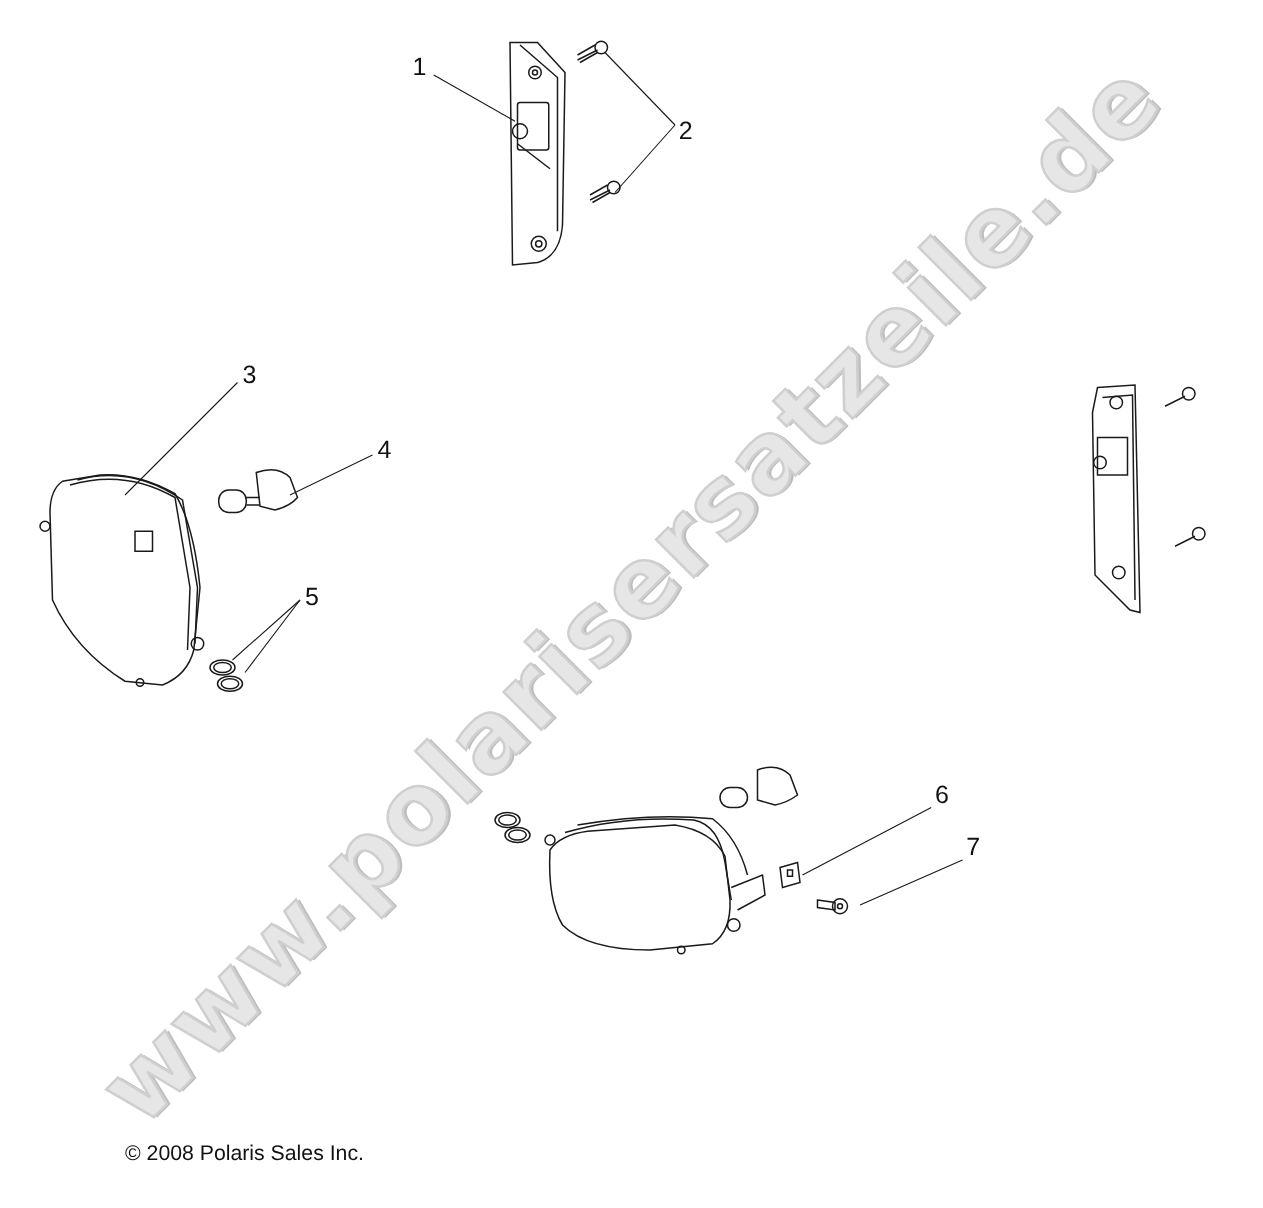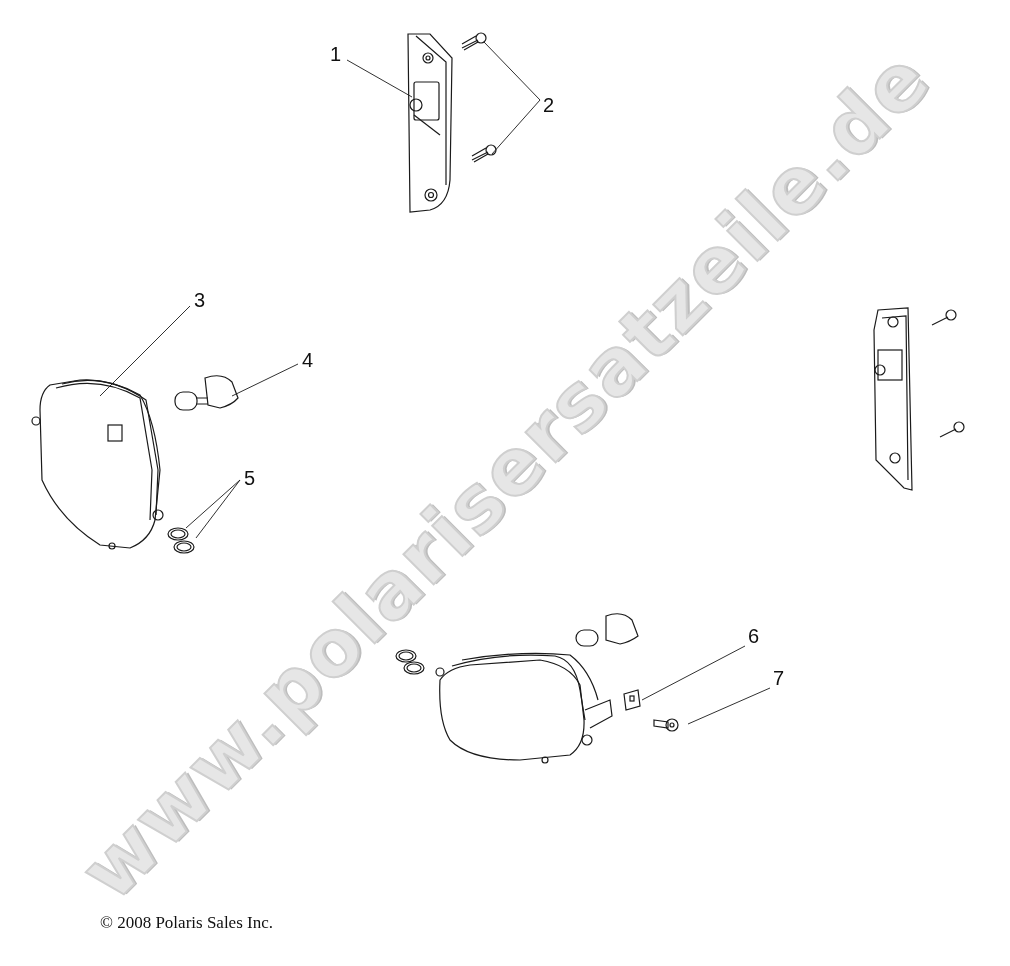--- a/index.html
+++ b/index.html
@@ -1,19 +1,19 @@
 <!DOCTYPE html>
 <html><head>
 <meta charset="utf-8">
 <style>
   html, body { margin:0; padding:0; background:#ffffff; }
   body { width:1010px; height:966px; position:relative; overflow:hidden; font-family:"Liberation Sans", sans-serif; }
   #diagram { position:absolute; left:0; top:0; width:1010px; height:966px; }
   .callout { position:absolute; font-size:20px; color:#111; font-family:"Liberation Sans", sans-serif; line-height:1; }
-  .copyright { position:absolute; left:100px; top:913px; font-size:17px; color:#111; font-family:Liberation Serif, serif; }
+  .copyright { position:absolute; left:100px; top:913px; font-size:17px; color:#111; font-family:Liberation Sans, sans-serif; }
   .watermark {
     position:absolute; left:505px; top:475px;
     transform:translate(-50%,-50%) rotate(-45deg);
     font-family:"DejaVu Sans", sans-serif; font-weight:bold; font-size:78px;
     color:#e6e6e6; -webkit-text-stroke:2px #cfcfcf; white-space:nowrap; letter-spacing:2px;
     text-shadow: 2px 2px 0 #bdbdbd;
   }
 </style>
 </head>
 <body>

